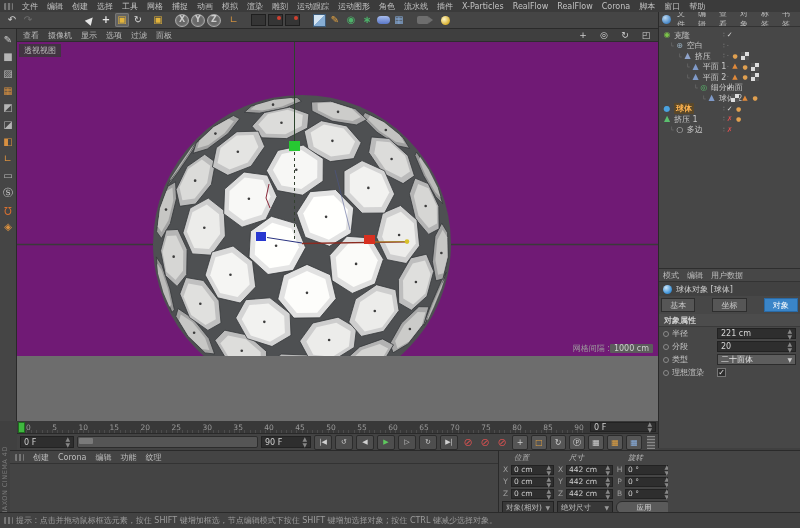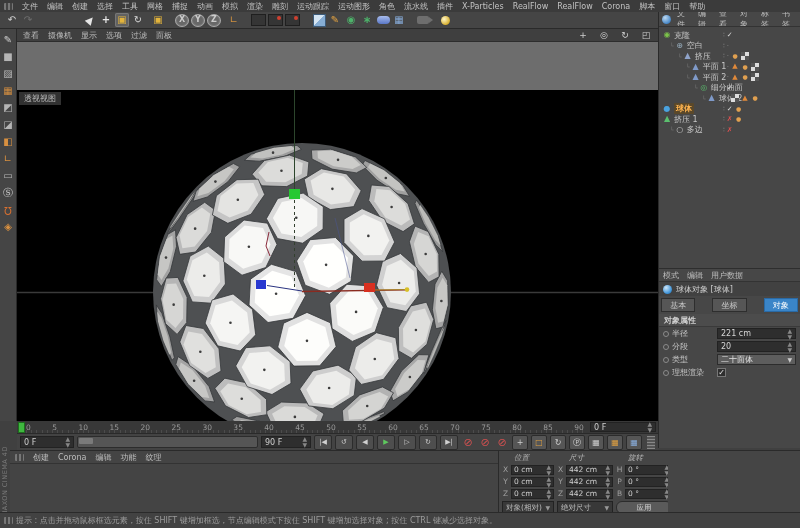--- a/index.html
+++ b/index.html
@@ -30,21 +30,21 @@
   
   #lefttools{left:0;top:29px;width:17px;height:392px;background:#454545;border-right:1px solid #2a2a2a;
              display:flex;flex-direction:column;align-items:center;gap:3px;padding-top:4px;box-sizing:border-box;}
   .ltbtn{width:14px;height:14px;display:flex;align-items:center;justify-content:center;font-size:10px;line-height:1;border-radius:2px;}
   
   #vp{left:17px;top:29px;width:641px;height:392px;background:#6d6d6d;}
   #vp-menu{position:absolute;left:0;top:0;width:100%;height:13px;background:#3f3f3f;border-bottom:1px solid #2d2d2d;
            display:flex;align-items:center;gap:9px;padding:0 6px;box-sizing:border-box;font-size:8px;color:#bdbdbd;}
   #vp-menu .sp{flex:1;}
   .vpic{width:12px;height:11px;display:flex;align-items:center;justify-content:center;font-size:9px;color:#cfcfcf;}
-  #vp-canvas{position:absolute;left:0;top:13px;width:641px;height:368px;background:#000000;overflow:hidden;margin-top:48px;}
+  #vp-canvas{position:absolute;left:0;top:13px;width:641px;height:314px;background:#701a75;overflow:hidden;}
   #vp-label{position:absolute;left:2px;top:2px;background:rgba(58,58,58,.85);padding:1px 5px;font-size:8px;color:#b8b8b8;}
   #grid-hud{position:absolute;right:5px;bottom:2px;font-size:8px;color:#9d9d9d;display:flex;align-items:center;}
   #grid-hud .val{background:#5c5c5c;padding:0 4px;border-radius:1px;color:#cfcfcf;}
   
   #ruler{left:17px;top:421px;width:641px;height:13px;background:#383838;border-bottom:1px solid #2a2a2a;
          display:flex;align-items:stretch;box-sizing:border-box;}
   #ruler-marker{width:7px;height:11px;margin:1px 1px 0 1px;background:#3fb83f;border:1px solid #1e6e1e;box-sizing:border-box;flex:none;}
   #ticks{flex:1;display:flex;justify-content:space-between;align-items:center;padding:0 4px 0 0;font-size:7.5px;color:#9a9a9a;
          background:repeating-linear-gradient(90deg,#4c4c4c 0 1px,transparent 1px 5.2px) bottom/100% 3px no-repeat;}
   #frame-field{width:58px;margin:1px 2px;background:#2e2e2e;border:1px solid #222;color:#cfcfcf;font-size:8px;

